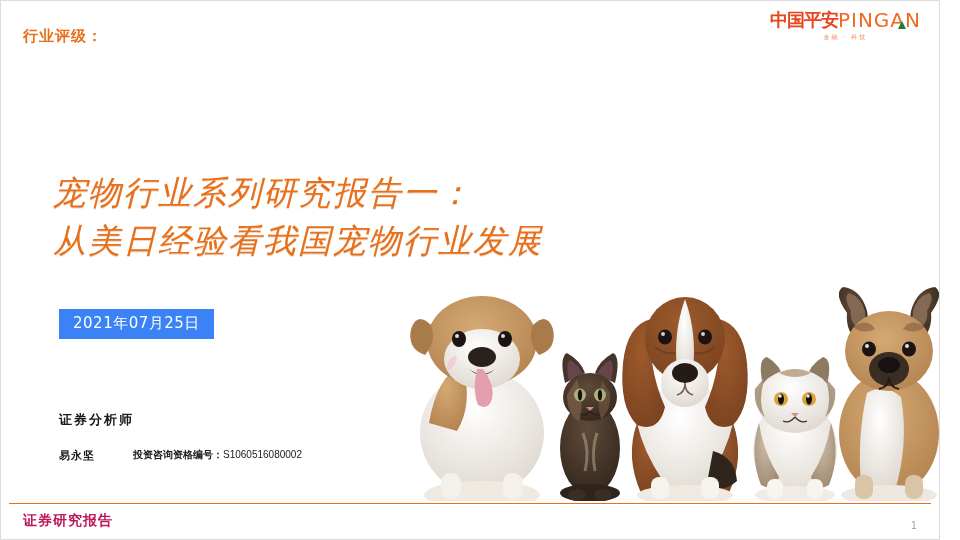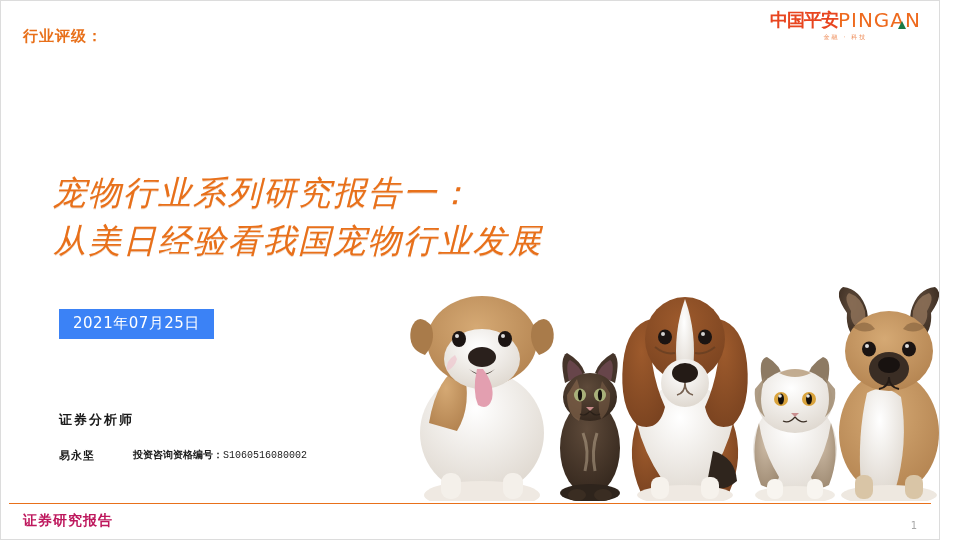--- a/index.html
+++ b/index.html
@@ -81,21 +81,21 @@
     font-size:13px;font-weight:bold;letter-spacing:2px;margin-bottom:16px;
   }
   .analyst-row{display:flex;align-items:center;}
   .analyst-name{
     font-size:11px;font-weight:bold;letter-spacing:1px;
     width:74px;flex:none;padding-top:1px;
   }
   .analyst-fields{font-size:10px;line-height:1.9;font-weight:bold;}
   .analyst-field{white-space:nowrap;}
   .mono{
-    font-family:Liberation Mono, monospace;
+    font-family:Liberation Sans, sans-serif;
     font-weight:normal;letter-spacing:0;
   }
   .email-link{
     color:#3b5bb5;text-decoration:underline;
     font-family:"DejaVu Sans Mono","Liberation Mono",monospace;
     font-weight:normal;font-size:9.5px;
   }
 
   
   .hero{

